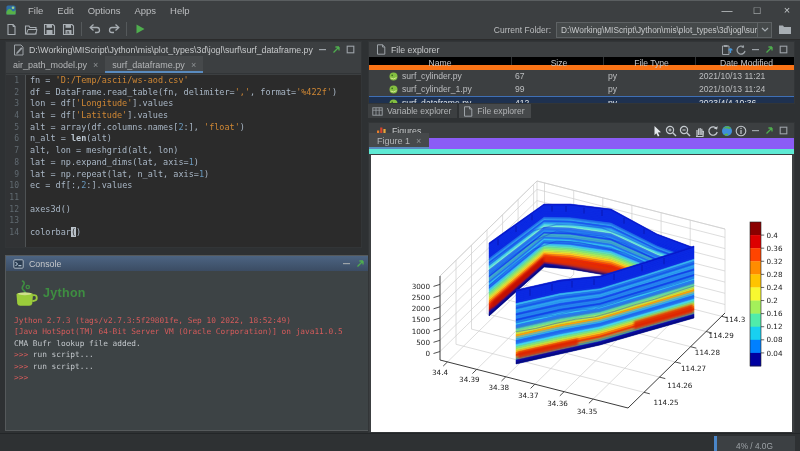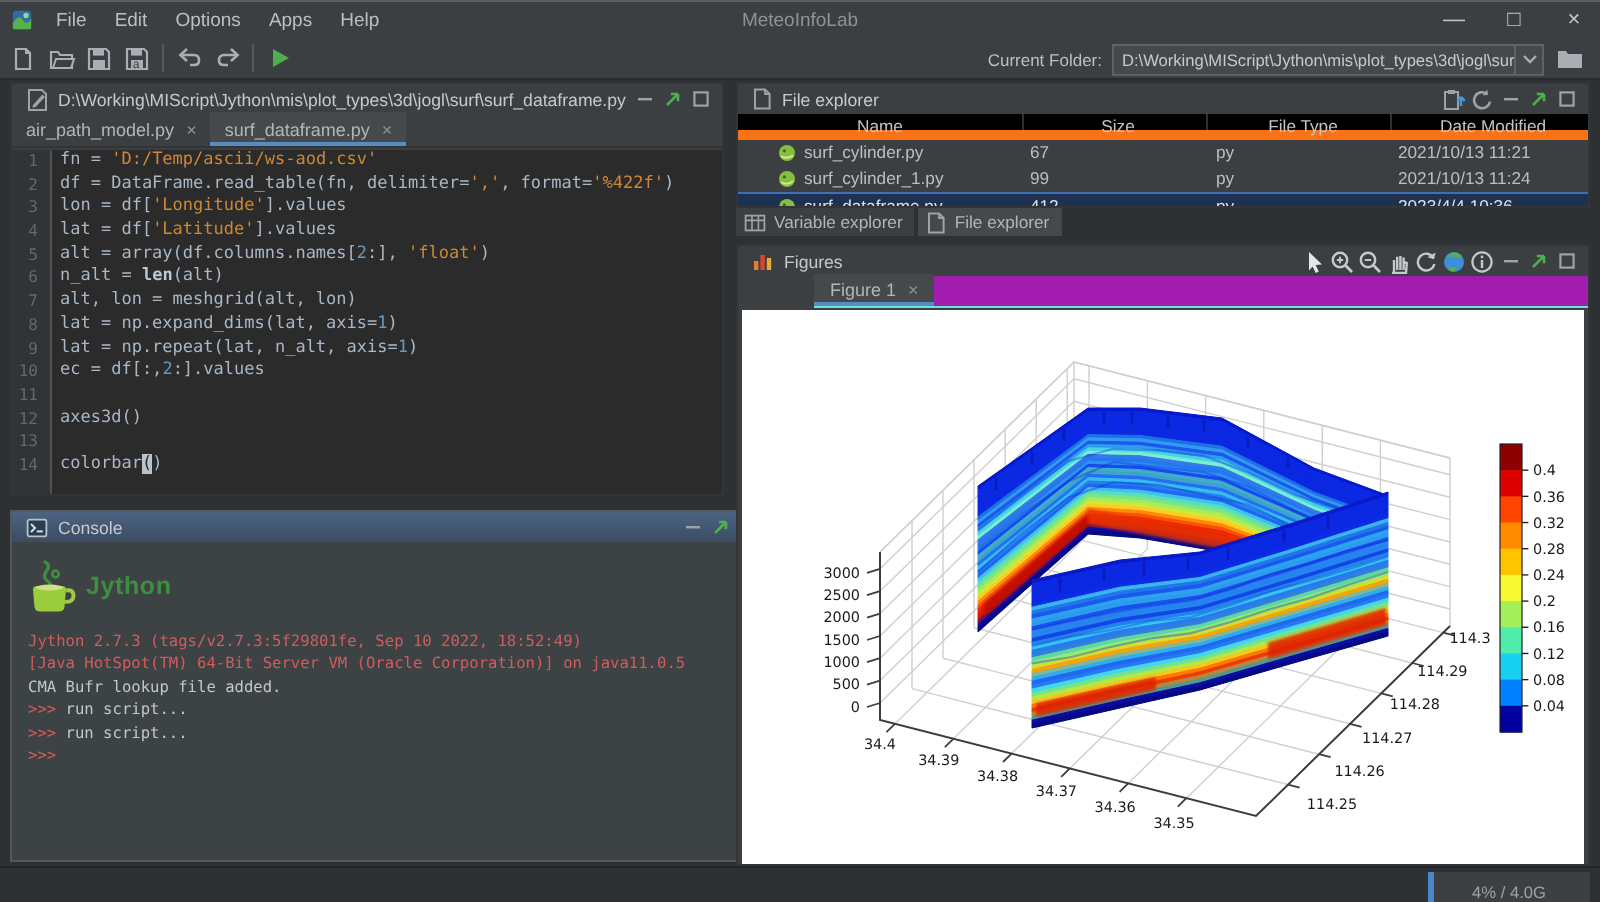--- a/index.html
+++ b/index.html
@@ -74,21 +74,21 @@
 .fx-date { flex:1; padding-left:3px; }
 .fx-h.fx-name { display:block; padding-left:0; }
 
 #explorer-tabs { position:absolute; left:368px; top:104px; width:427px; height:14px; display:flex; }
 .xtab { height:14px; display:flex; align-items:center; padding:0 6px 0 4px; font-size:8.6px; color:#b3b5b7; background:#3c3f41; margin-right:2px; }
 .xtab.active { background:#46494b; }
 .xtab .xico { margin-right:4px; display:flex; }
 
 #figures-panel { position:absolute; left:368px; top:122px; width:427px; height:311px; background:#3c3f41;
                  border:1px solid #323537; }
-#fig-tabs { height:16px; background:#a21caf; border-bottom:1px solid #5eead4; display:flex; align-items:flex-end;margin-left:38px; }
+#fig-tabs { height:16px; background:#8b5cf6; border-bottom:5px solid #5eead4; display:flex; align-items:flex-end; }
 .ftab { height:16px; display:flex; align-items:center; padding:0 8px; font-size:9px; color:#b3b5b7; position:relative; background:#46494b; }
 .ftab:after { content:""; position:absolute; left:0; right:0; bottom:0; height:2px; background:#5a8bbf; }
 .ftab .tclose { margin-left:6px; color:#8e9294; font-size:9px; }
 #fig-canvas { position:absolute; left:2px; top:32px; width:421px; height:277px; background:#ffffff; }
 
 
 #statusbar { position:absolute; left:0; top:433px; width:800px; height:18px; background:#2e3133;
              border-top:1px solid #232628; }
 #mem-widget { position:absolute; right:5px; top:2px; width:81px; height:15px; background:#3c4043; display:flex; align-items:flex-end; justify-content:center; }
 #mem-widget:before { content:""; position:absolute; left:0; top:0; bottom:0; width:3px; background:#4a86c8; }
@@ -103,21 +103,20 @@
         <rect x="0.5" y="0.5" width="11" height="11" rx="2" fill="#2e6da4"></rect>
         <path d="M0.5 8 Q4 2 6.5 6 Q9 10 11.5 5 L11.5 11 Q11.5 11.5 11 11.5 L1 11.5 Q0.5 11.5 0.5 11Z" fill="#58b248"></path>
         <circle cx="8.4" cy="3.3" r="1.6" fill="#9fd08c"></circle>
       </svg>
     </span>
   <span class="menu-item">File</span>
     <span class="menu-item">Edit</span>
     <span class="menu-item">Options</span>
     <span class="menu-item">Apps</span>
     <span class="menu-item">Help</span>
-  <span id="win-title">MeteoInfoLab</span>
   <div id="win-controls">
     <span>—</span>
     <span>□</span>
     <span>×</span>
   </div>
 </div>
 
 <div id="toolbar">
   <span style="width:2px"></span>
   <span class="tbtn">

